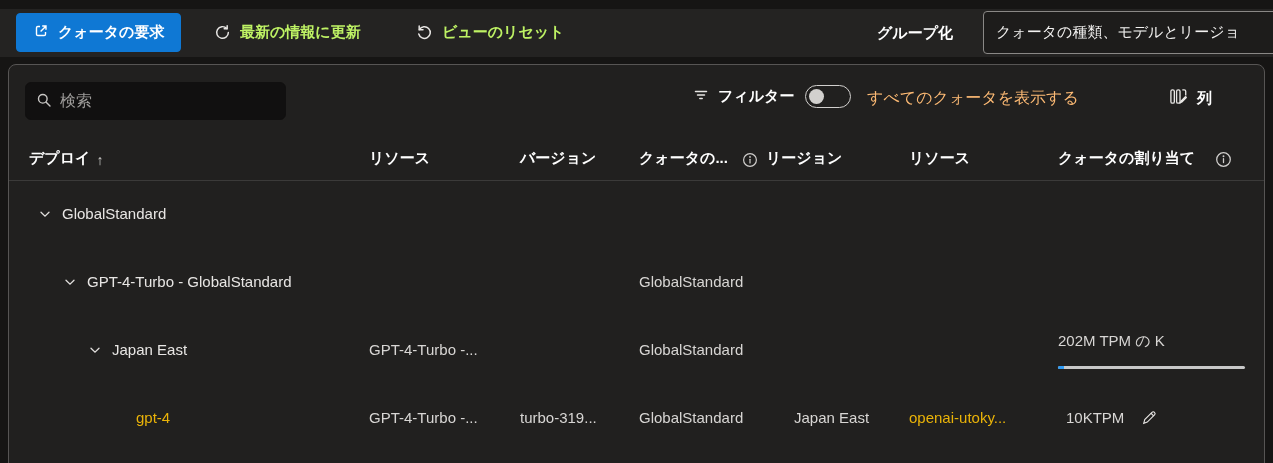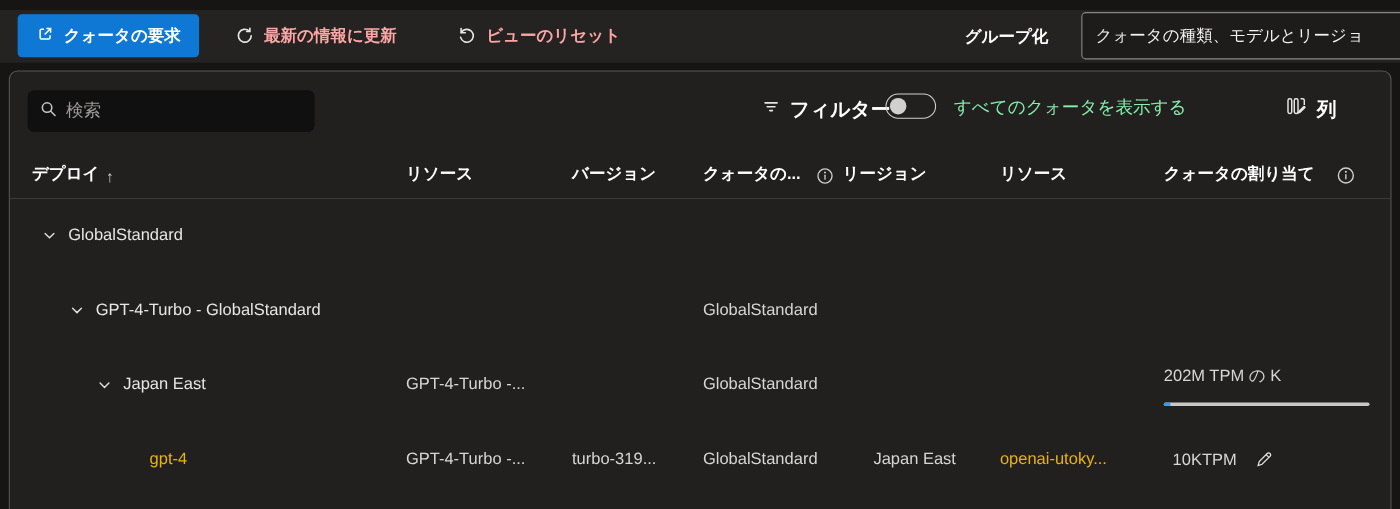--- a/index.html
+++ b/index.html
@@ -16,21 +16,21 @@
     position:absolute; left:16px; top:4px; height:39px; padding:0 16px;
     display:flex; align-items:center; gap:9px;
     background:#0f78d4; border:1px solid #0f78d4; border-radius:4px;
     color:#fff; font-weight:bold; font-size:15px; cursor:pointer;
     font-family:inherit;
   }
   .btn-ghost {
     position:absolute; top:4px; height:39px; padding:0 8px;
     display:flex; align-items:center; gap:9px;
     background:transparent; border:none; border-radius:4px;
-    color:#fca5a5; font-weight:bold; font-size:15px; cursor:pointer;
+    color:#bef264; font-weight:bold; font-size:15px; cursor:pointer;
     font-family:inherit;
   }
   .btn-ghost .ico { color:#e8e6e4; display:flex; }
   .group-label { position:absolute; left:877px; top:15px; font-weight:bold; font-size:15px; }
   .group-select {
     position:absolute; left:983px; top:2px; width:302px; height:43px;
     background:#1d1c1b; border:1px solid #8a8886; border-radius:4px;
     display:flex; align-items:center; padding:0 12px;
     color:#f3f2f1; font-size:15px; cursor:pointer; white-space:nowrap; overflow:hidden;
   }
@@ -47,33 +47,33 @@
   }
   .searchbox svg { flex:0 0 auto; color:#c8c6c4; }
   .searchbox input {
     flex:1; background:transparent; border:none; outline:none;
     color:#15803d; font-size:16px; font-family:Liberation Sans, sans-serif;
   }
   .searchbox input::placeholder { color:#9d9b99; }
   .filter-btn, .cols-btn {
     position:absolute; top:22px; display:flex; align-items:center; gap:9px;
     background:transparent; border:none; color:#fff; font-weight:bold;
-    font-size:18px; cursor:pointer; font-family:inherit;
+    font-size:15px; cursor:pointer; font-family:inherit;
   }
   .filter-btn { left:684px; }
   .cols-btn { left:1160px; }
   .toggle {
     position:absolute; left:796px; top:20px; width:46px; height:23px;
     border:1px solid #d2d0ce; border-radius:12px; background:transparent; cursor:pointer;
   }
   .toggle .knob {
     position:absolute; left:3px; top:3px; width:15px; height:15px;
     border-radius:50%; background:#d2d0ce;
   }
-  .toggle-label { position:absolute; left:858px; top:23px; font-size:16px; color:#86efac; }
+  .toggle-label { position:absolute; left:858px; top:23px; font-size:16px; color:#fdba74; }
   
   .thead { position:absolute; left:0; top:72px; width:1257px; height:44px;
            border-bottom:1px solid #3b3a39; }
   .th { position:absolute; top:12px; font-weight:bold; font-size:15px; white-space:nowrap;
         display:flex; align-items:flex-end; gap:6px; }
   .info-ico { color:#d0cecc; display:inline-flex; }
   .sort-arrow { font-weight:normal; color:#d0cecc; font-size:14px; }
   .c-deploy  { left:20px; }
   .c-model   { left:360px; }
   .c-version { left:511px; }

